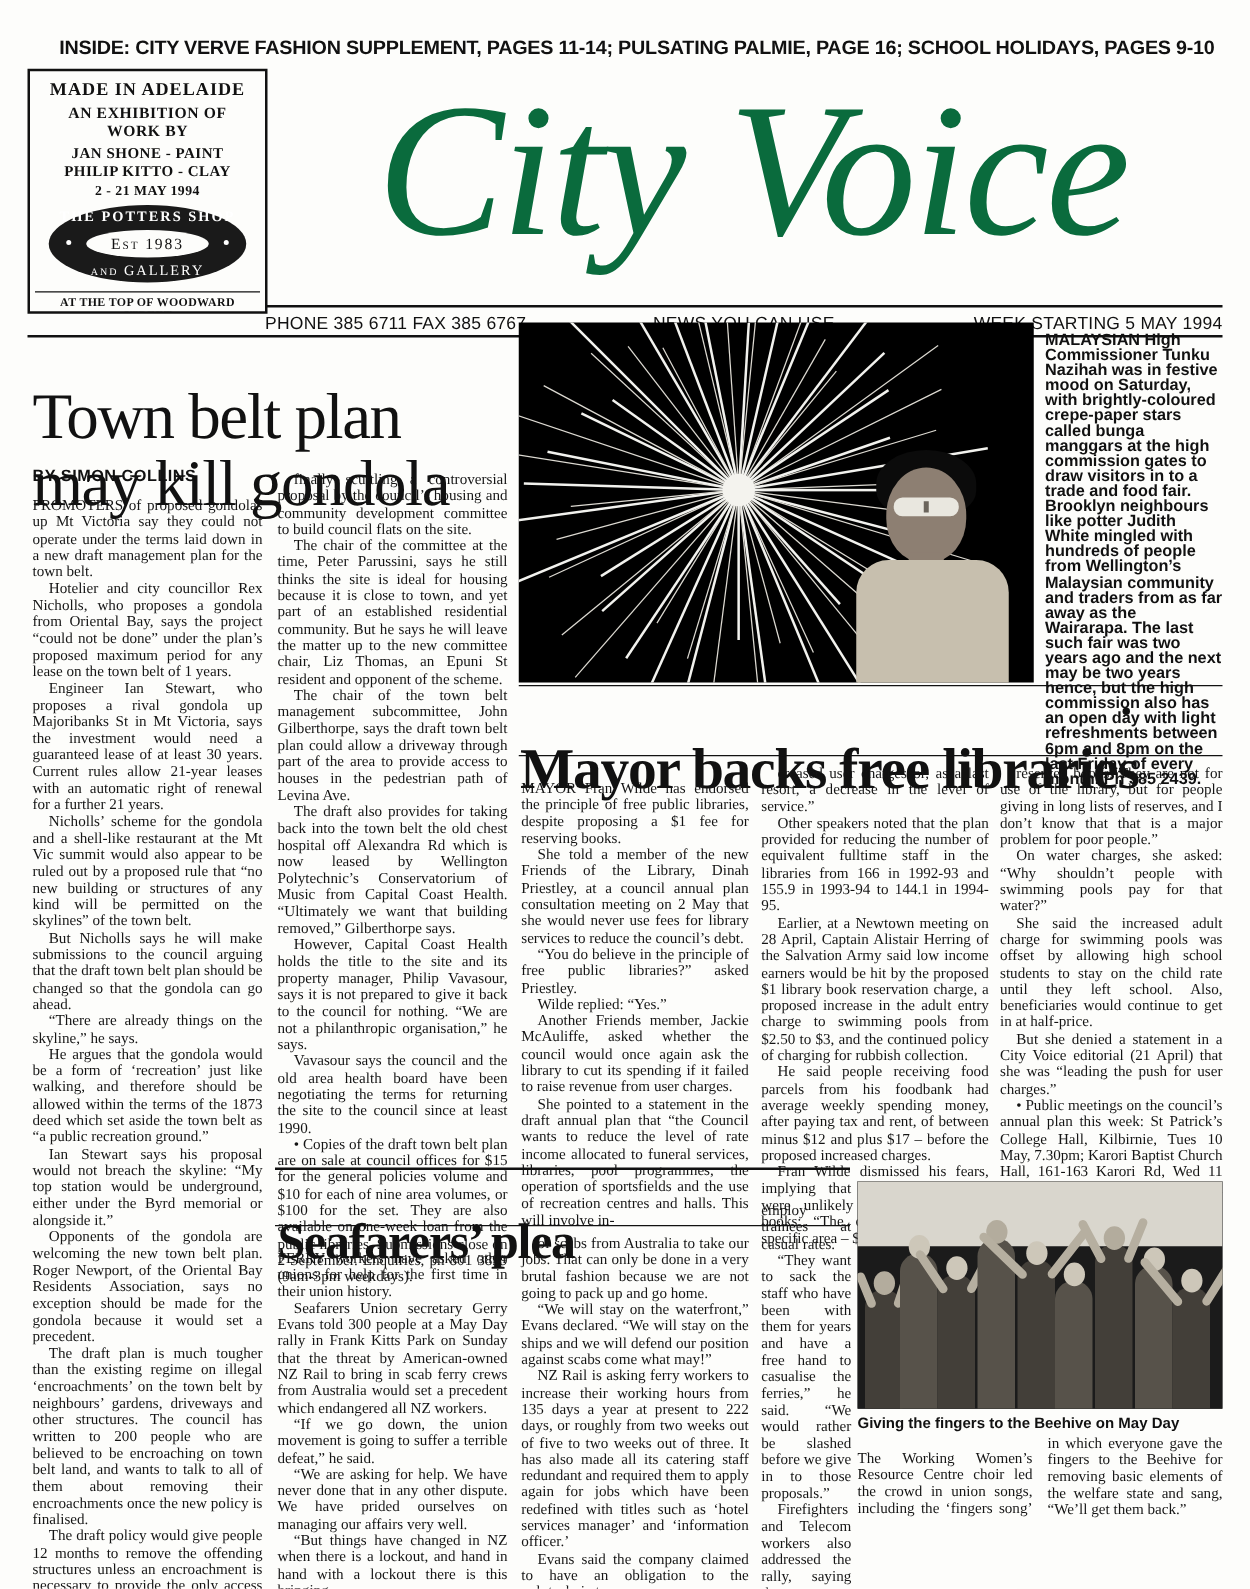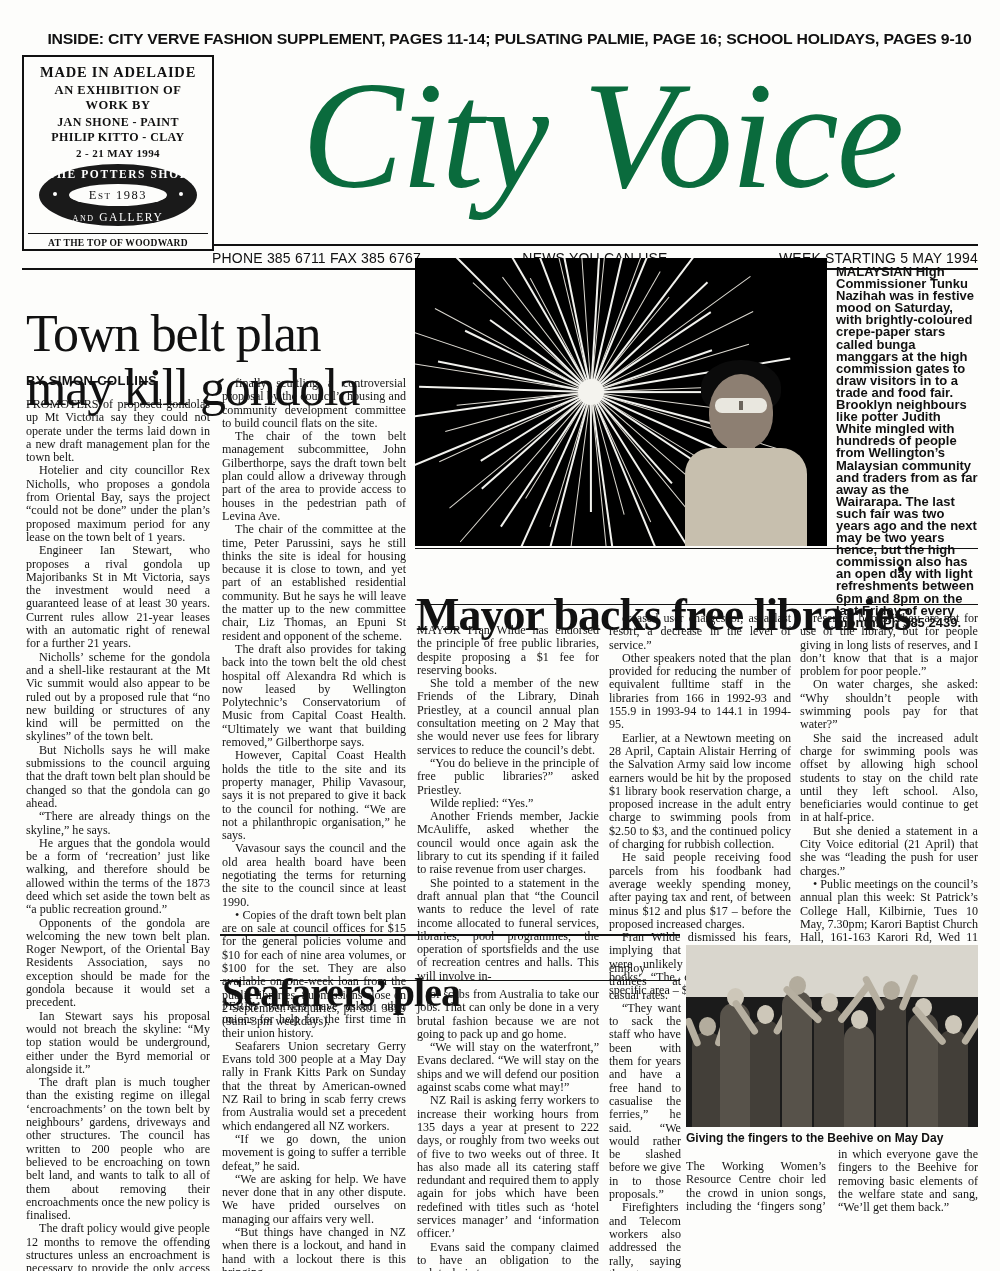--- a/index.html
+++ b/index.html
@@ -321,29 +321,29 @@
   <div class="cap-bullet"></div>
 
   <div class="col" id="tb-col1" style="left:26px;top:386px;width:184px;height:862px;">
       <p class="first">PROMOTERS of proposed gondolas up Mt Victoria say they could not operate under the terms laid down in a new draft management plan for the town belt.</p>
       <p>Hotelier and city councillor Rex Nicholls, who proposes a gondola from Oriental Bay, says the project “could not be done” under the plan’s proposed maximum period for any lease on the town belt of 1 years.</p>
       <p>Engineer Ian Stewart, who proposes a rival gondola up Majoribanks St in Mt Victoria, says the investment would need a guaranteed lease of at least 30 years. Current rules allow 21-year leases with an automatic right of renewal for a further 21 years.</p>
       <p>Nicholls’ scheme for the gondola and a shell-like restaurant at the Mt Vic summit would also appear to be ruled out by a proposed rule that “no new building or structures of any kind will be permitted on the skylines” of the town belt.</p>
       <p>But Nicholls says he will make submissions to the council arguing that the draft town belt plan should be changed so that the gondola can go ahead.</p>
       <p>“There are already things on the skyline,” he says.</p>
       <p>He argues that the gondola would be a form of ‘recreation’ just like walking, and therefore should be allowed within the terms of the 1873 deed which set aside the town belt as “a public recreation ground.”</p>
+      <p>Ian Stewart says his proposal would not breach the skyline: “My top station would be underground, either under the Byrd memorial or alongside it.”</p>
       <p>Opponents of the gondola are welcoming the new town belt plan. Roger Newport, of the Oriental Bay Residents Association, says no exception should be made for the gondola because it would set a precedent.</p>
-      <p>Ian Stewart says his proposal would not breach the skyline: “My top station would be underground, either under the Byrd memorial or alongside it.”</p>
       <p>The draft plan is much tougher than the existing regime on illegal ‘encroachments’ on the town belt by neighbours’ gardens, driveways and other structures. The council has written to 200 people who are believed to be encroaching on town belt land, and wants to talk to all of them about removing their encroachments once the new policy is finalised.</p>
       <p>The draft policy would give people 12 months to remove the offending structures unless an encroachment is necessary to provide the only access to the property, or does not affect the “recreational value of the town belt.”</p>
     </div>
   <div class="col" id="tb-col2" style="left:222px;top:377px;width:184px;height:560px;">
       <p>finally scuttling a controversial proposal by the council’s housing and community development committee to build council flats on the site.</p>
+      <p>The chair of the committee at the time, Peter Parussini, says he still thinks the site is ideal for housing because it is close to town, and yet part of an established residential community. But he says he will leave the matter up to the new committee chair, Liz Thomas, an Epuni St resident and opponent of the scheme.</p>
       <p>The chair of the town belt management subcommittee, John Gilberthorpe, says the draft town belt plan could allow a driveway through part of the area to provide access to houses in the pedestrian path of Levina Ave.</p>
-      <p>The chair of the committee at the time, Peter Parussini, says he still thinks the site is ideal for housing because it is close to town, and yet part of an established residential community. But he says he will leave the matter up to the new committee chair, Liz Thomas, an Epuni St resident and opponent of the scheme.</p>
       <p>The draft also provides for taking back into the town belt the old chest hospital off Alexandra Rd which is now leased by Wellington Polytechnic’s Conservatorium of Music from Capital Coast Health. “Ultimately we want that building removed,” Gilberthorpe says.</p>
       <p>However, Capital Coast Health holds the title to the site and its property manager, Philip Vavasour, says it is not prepared to give it back to the council for nothing. “We are not a philanthropic organisation,” he says.</p>
       <p>Vavasour says the council and the old area health board have been negotiating the terms for returning the site to the council since at least 1990.</p>
       <p>• Copies of the draft town belt plan are on sale at council offices for $15 for the general policies volume and $10 for each of nine area volumes, or $100 for the set. They are also available on one-week loan from the public libraries. Submissions close on 2 September. Enquiries, ph 801 3899 (9am-3pm weekdays).</p>
     </div>
 
   <div class="rule-mayor-top"></div>
   <h2 class="hl-mayor">Mayor backs free libraries</h2>
   <div class="rule-mayor-bot"></div>
 

